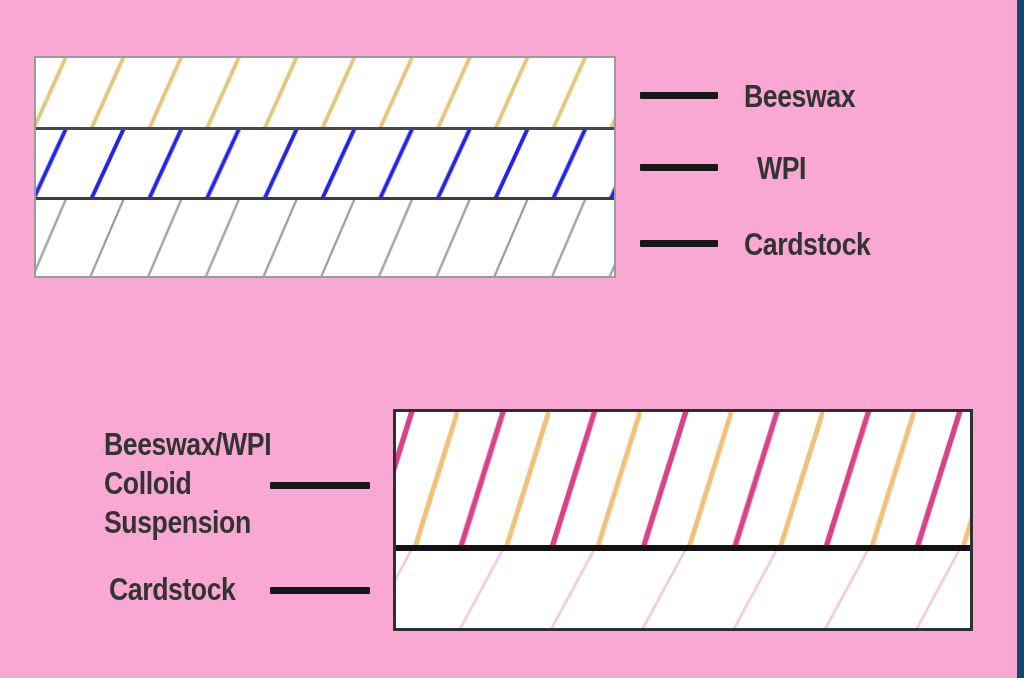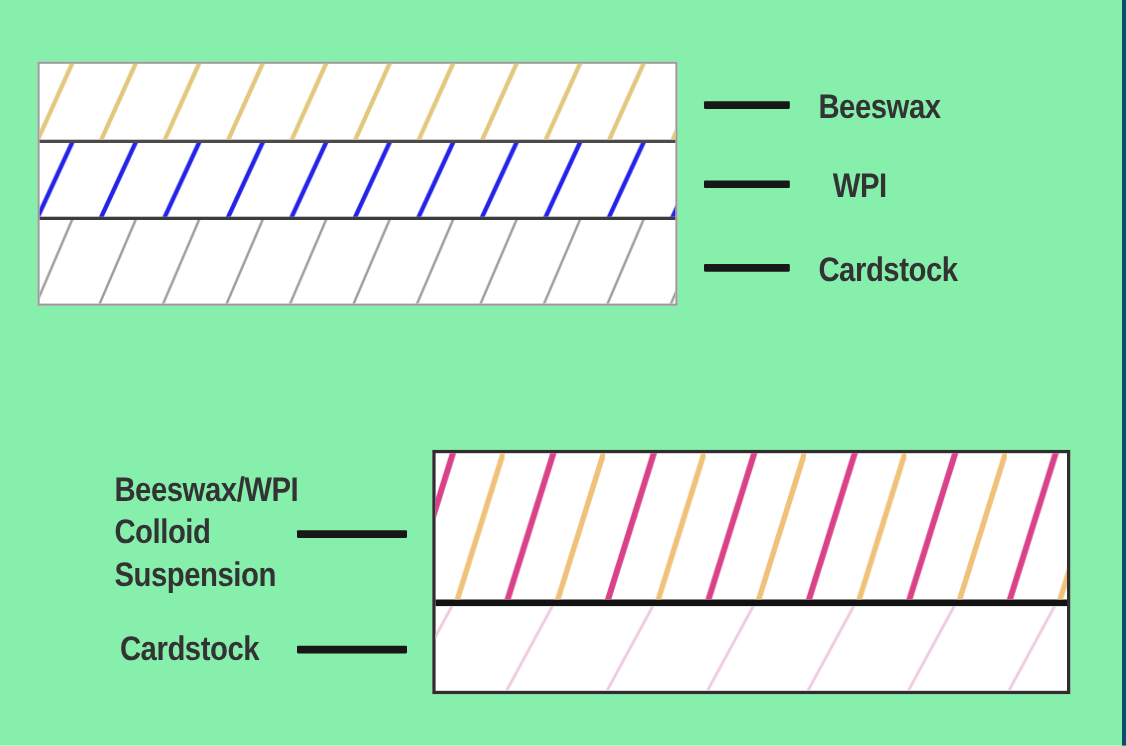--- a/index.html
+++ b/index.html
@@ -7,23 +7,23 @@
     padding: 0;
     background: #ffffff;
   }
   body {
     font-family: "Liberation Sans", sans-serif;
   }
   #canvas {
     position: relative;
     width: 1024px;
     height: 678px;
-    background: #86efac;
+    background: #f9a8d4;
     overflow: hidden;
-    border-right: 4px solid #0c4a6e;
+    border-right: 7px solid #0c4a6e;
     box-sizing: border-box;
   }
 
   
   .diagram-box {
     position: absolute;
     box-sizing: border-box;
     background: #ffffff;
   }
   .band {

